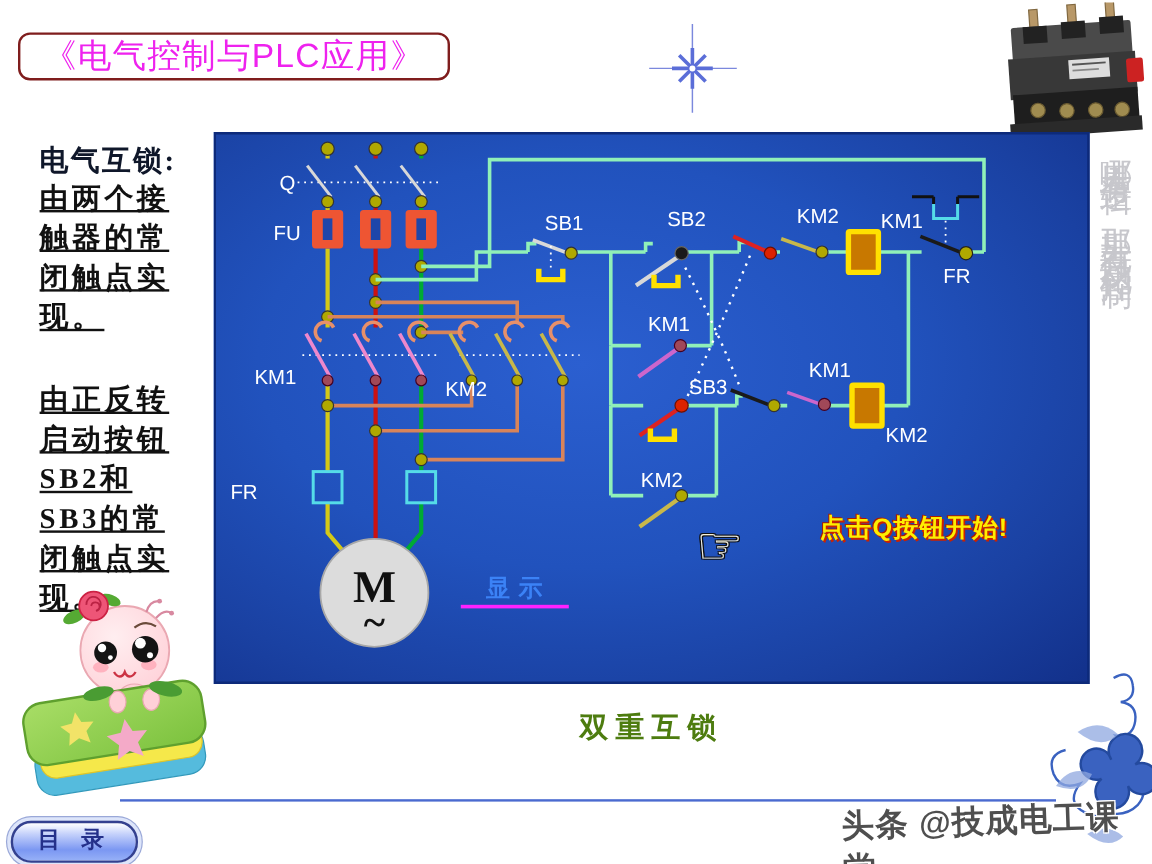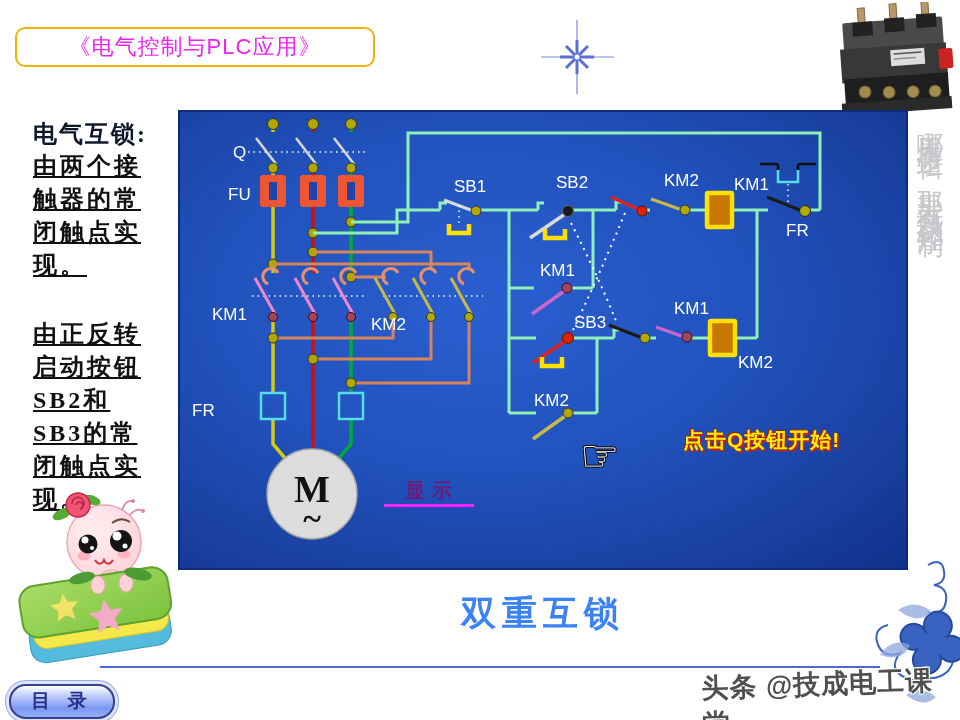--- a/index.html
+++ b/index.html
@@ -1,40 +1,40 @@
 <!DOCTYPE html>
 <html><head>
 <meta charset="utf-8">
 <style>
   html,body{margin:0;padding:0;background:#888;}
   #stage{position:relative;width:960px;height:720px;background:#ffffff;overflow:hidden;
          font-family:"Liberation Sans",sans-serif;}
   
   .title-box{position:absolute;left:15px;top:27px;width:356px;height:36px;
-    border:2px solid #eab308;border-radius:10px;color:#ee22ee;font-size:22px;
+    border:2px solid #7f1d1d;border-radius:10px;color:#ee22ee;font-size:28px;
     text-align:center;line-height:36px;letter-spacing:1px;background:#fff;}
   
   .note-head{position:absolute;color:#0f172a;font-family:"Liberation Serif",serif;
     font-size:24px;font-weight:bold;letter-spacing:2px;}
   .note-body{position:absolute;color:#111;font-family:"Liberation Serif",serif;
     font-size:24px;letter-spacing:3px;line-height:33px;font-weight:600;text-decoration:underline;}
   
   .panel{position:absolute;left:178px;top:110px;width:730px;height:460px;
     background:radial-gradient(ellipse at 42% 42%, #2b5fd0 0%, #2152bd 45%, #1a41a2 75%, #12308a 100%);
     box-shadow:inset 0 0 0 2px #0d2a7a;}
-  .display-link{position:absolute;left:405px;top:477px;color:#701a75;font-size:20px;
+  .display-link{position:absolute;left:405px;top:477px;color:#3b82f6;font-size:20px;
     font-weight:bold;letter-spacing:7px;cursor:pointer;}
   .display-underline{position:absolute;left:384px;top:504px;width:90px;height:3px;background:#ff22ff;}
   .hand{position:absolute;left:580px;top:434px;font-size:44px;line-height:44px;color:#f7f1da;
     text-shadow:1px 1px 0 #111,-1px -1px 0 #111,1px -1px 0 #111,-1px 1px 0 #111;}
   .hint{position:absolute;left:668px;top:426px;color:#ffee00;font-size:21px;font-weight:bold;
     letter-spacing:1px;text-shadow:1.5px 1.5px 0 #cc2200,-1px -1px 0 #aa1a00;margin-left:15px;}
   
-  .caption{position:absolute;left:178px;top:590px;width:730px;text-align:center;color:#3b82f6;
-    font-family:"Liberation Serif",serif;font-size:35px;font-weight:bold;letter-spacing:6px;}
+  .caption{position:absolute;left:178px;top:590px;width:730px;text-align:center;color:#4d7c0f;
+    font-family:"Liberation Serif",serif;font-size:24px;font-weight:bold;letter-spacing:6px;}
   
   .slogan{position:absolute;left:912px;top:112px;height:505px;writing-mode:vertical-rl;
     color:#c7c7cc;font-family:"Liberation Serif",serif;font-size:27px;letter-spacing:5px;}
   
   .divider{position:absolute;left:100px;top:666px;width:780px;height:2px;background:#4a6ad0;}
   .toc-btn{position:absolute;left:9px;top:684px;width:102px;height:31px;border-radius:17px;
     background:linear-gradient(180deg,#ffffff 0%,#c3d0fb 30%,#7b97f2 72%,#96b0f7 100%);
     border:2px solid #33408f;box-shadow:0 0 0 3px #dde5fa,0 0 0 4px #9aa8d8;
     color:#24308a;font-size:19px;font-weight:bold;letter-spacing:6px;text-align:center;
     line-height:30px;cursor:pointer;}

